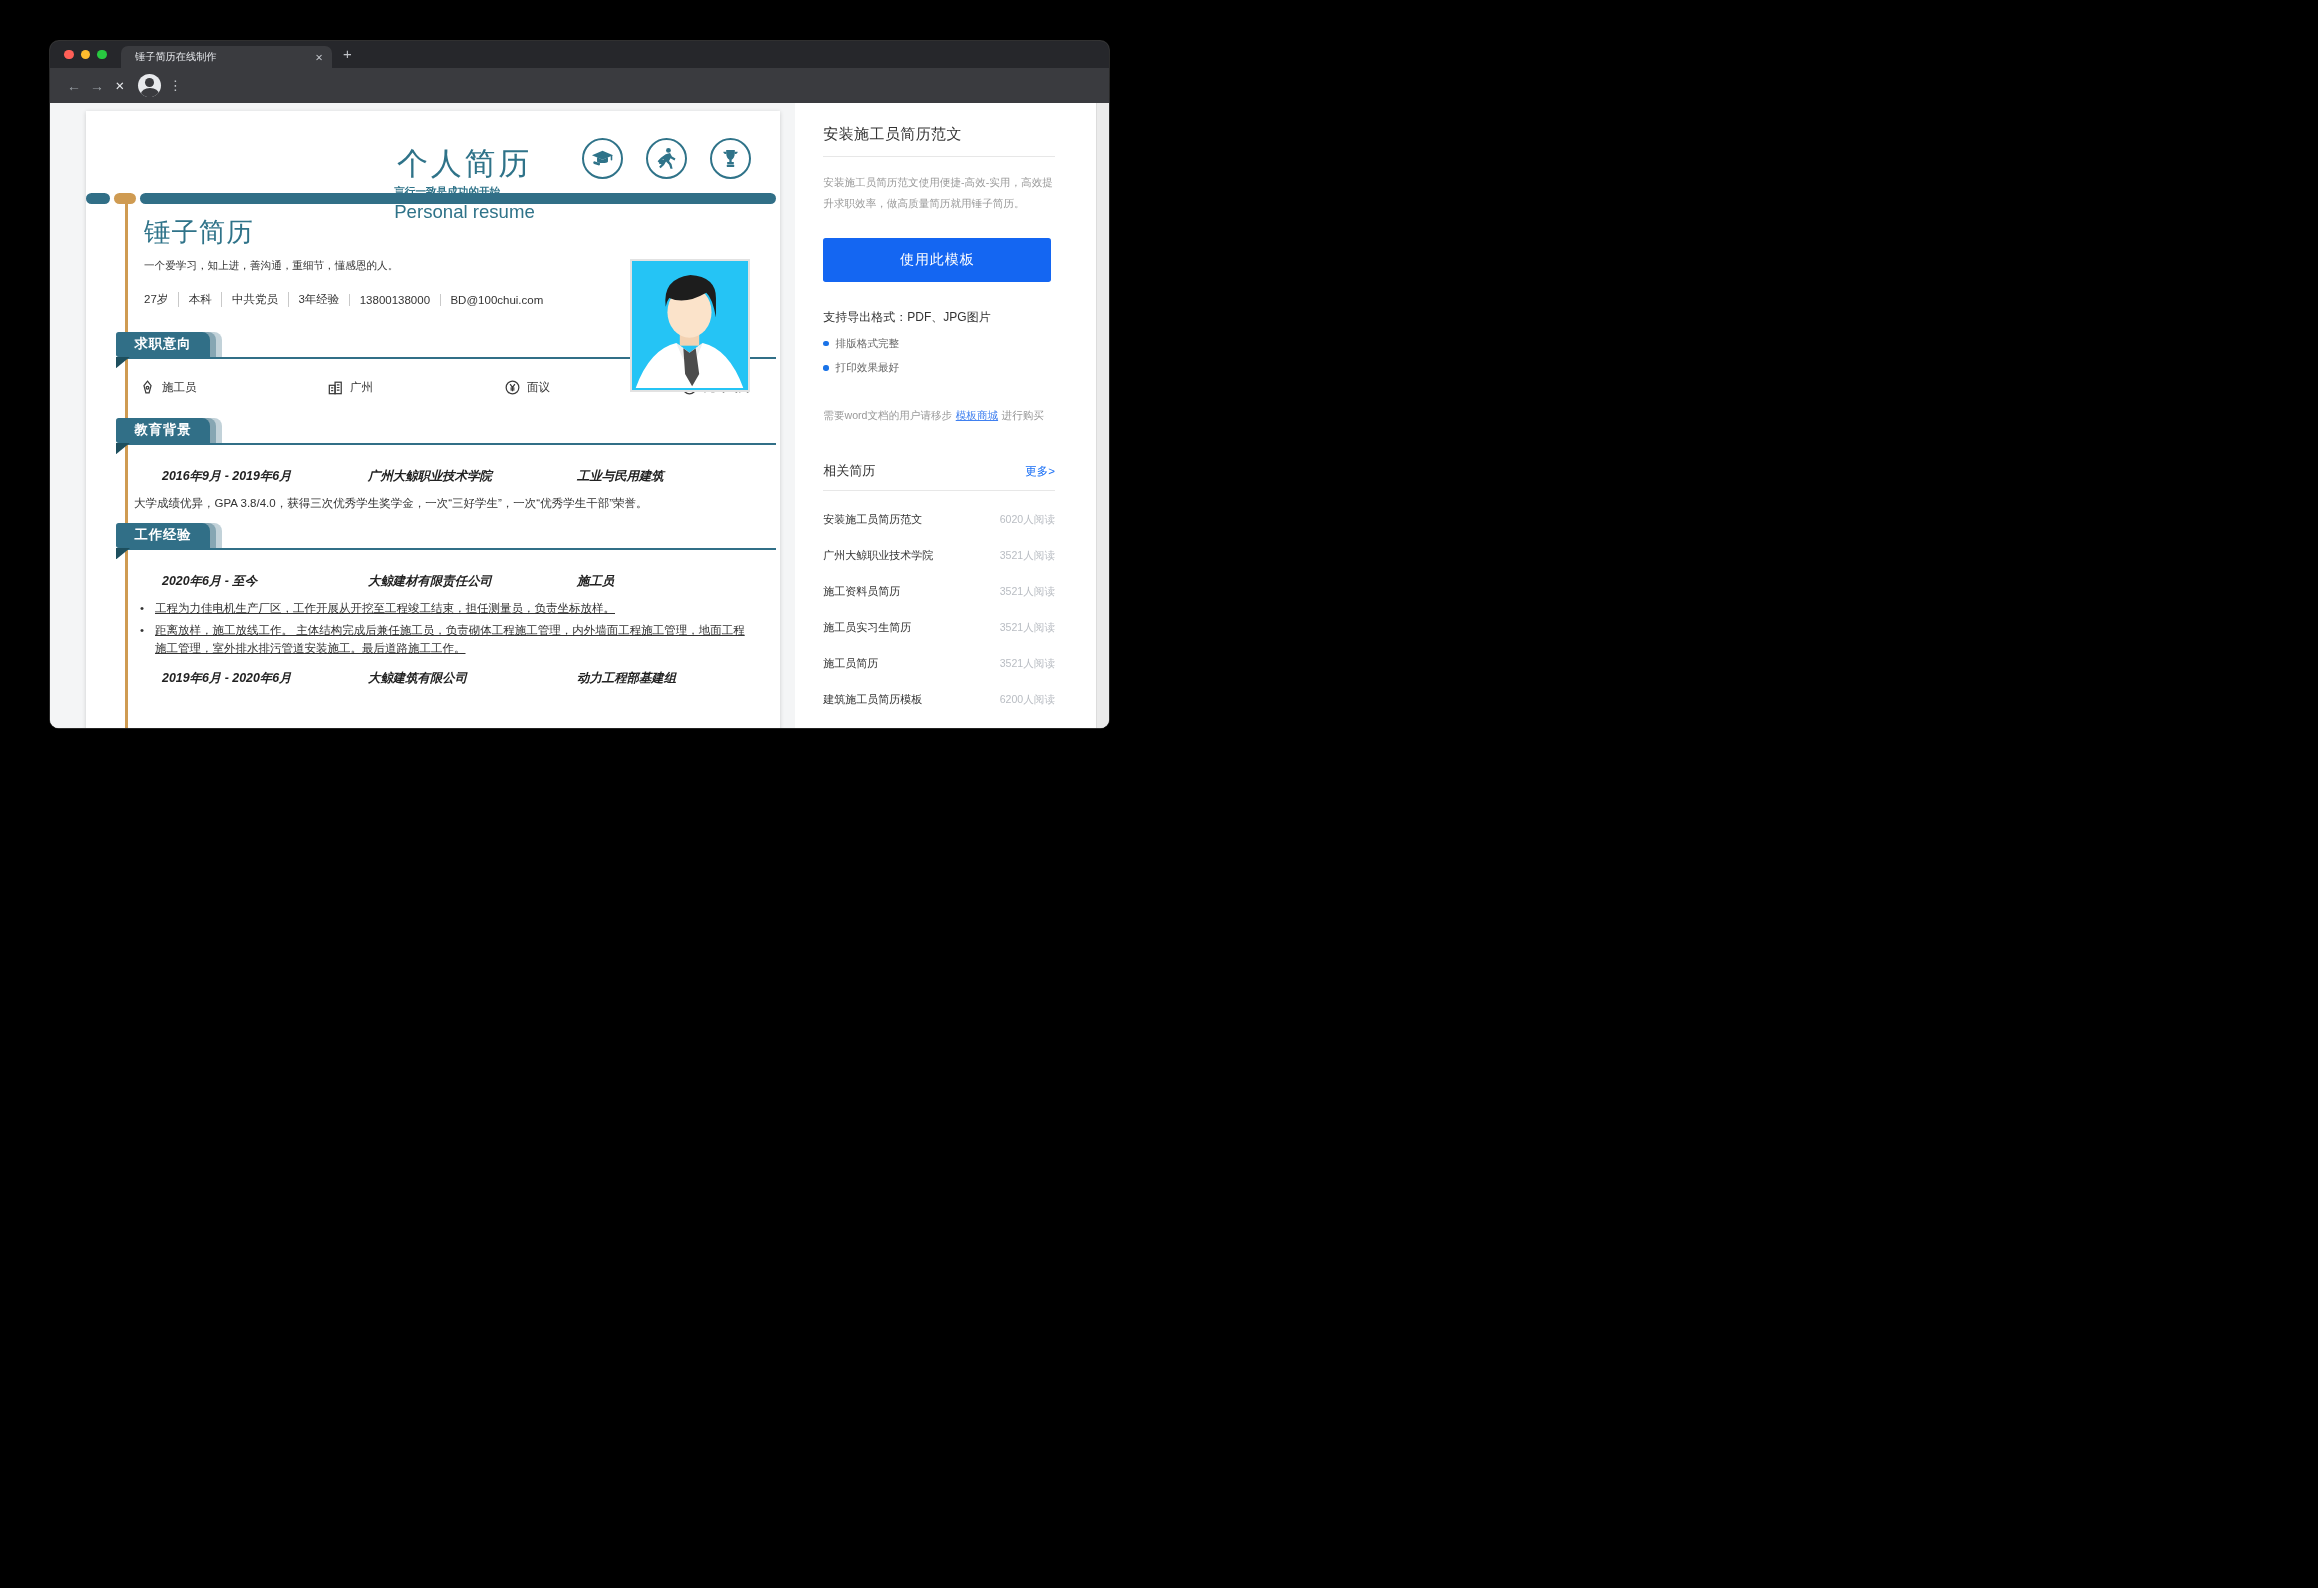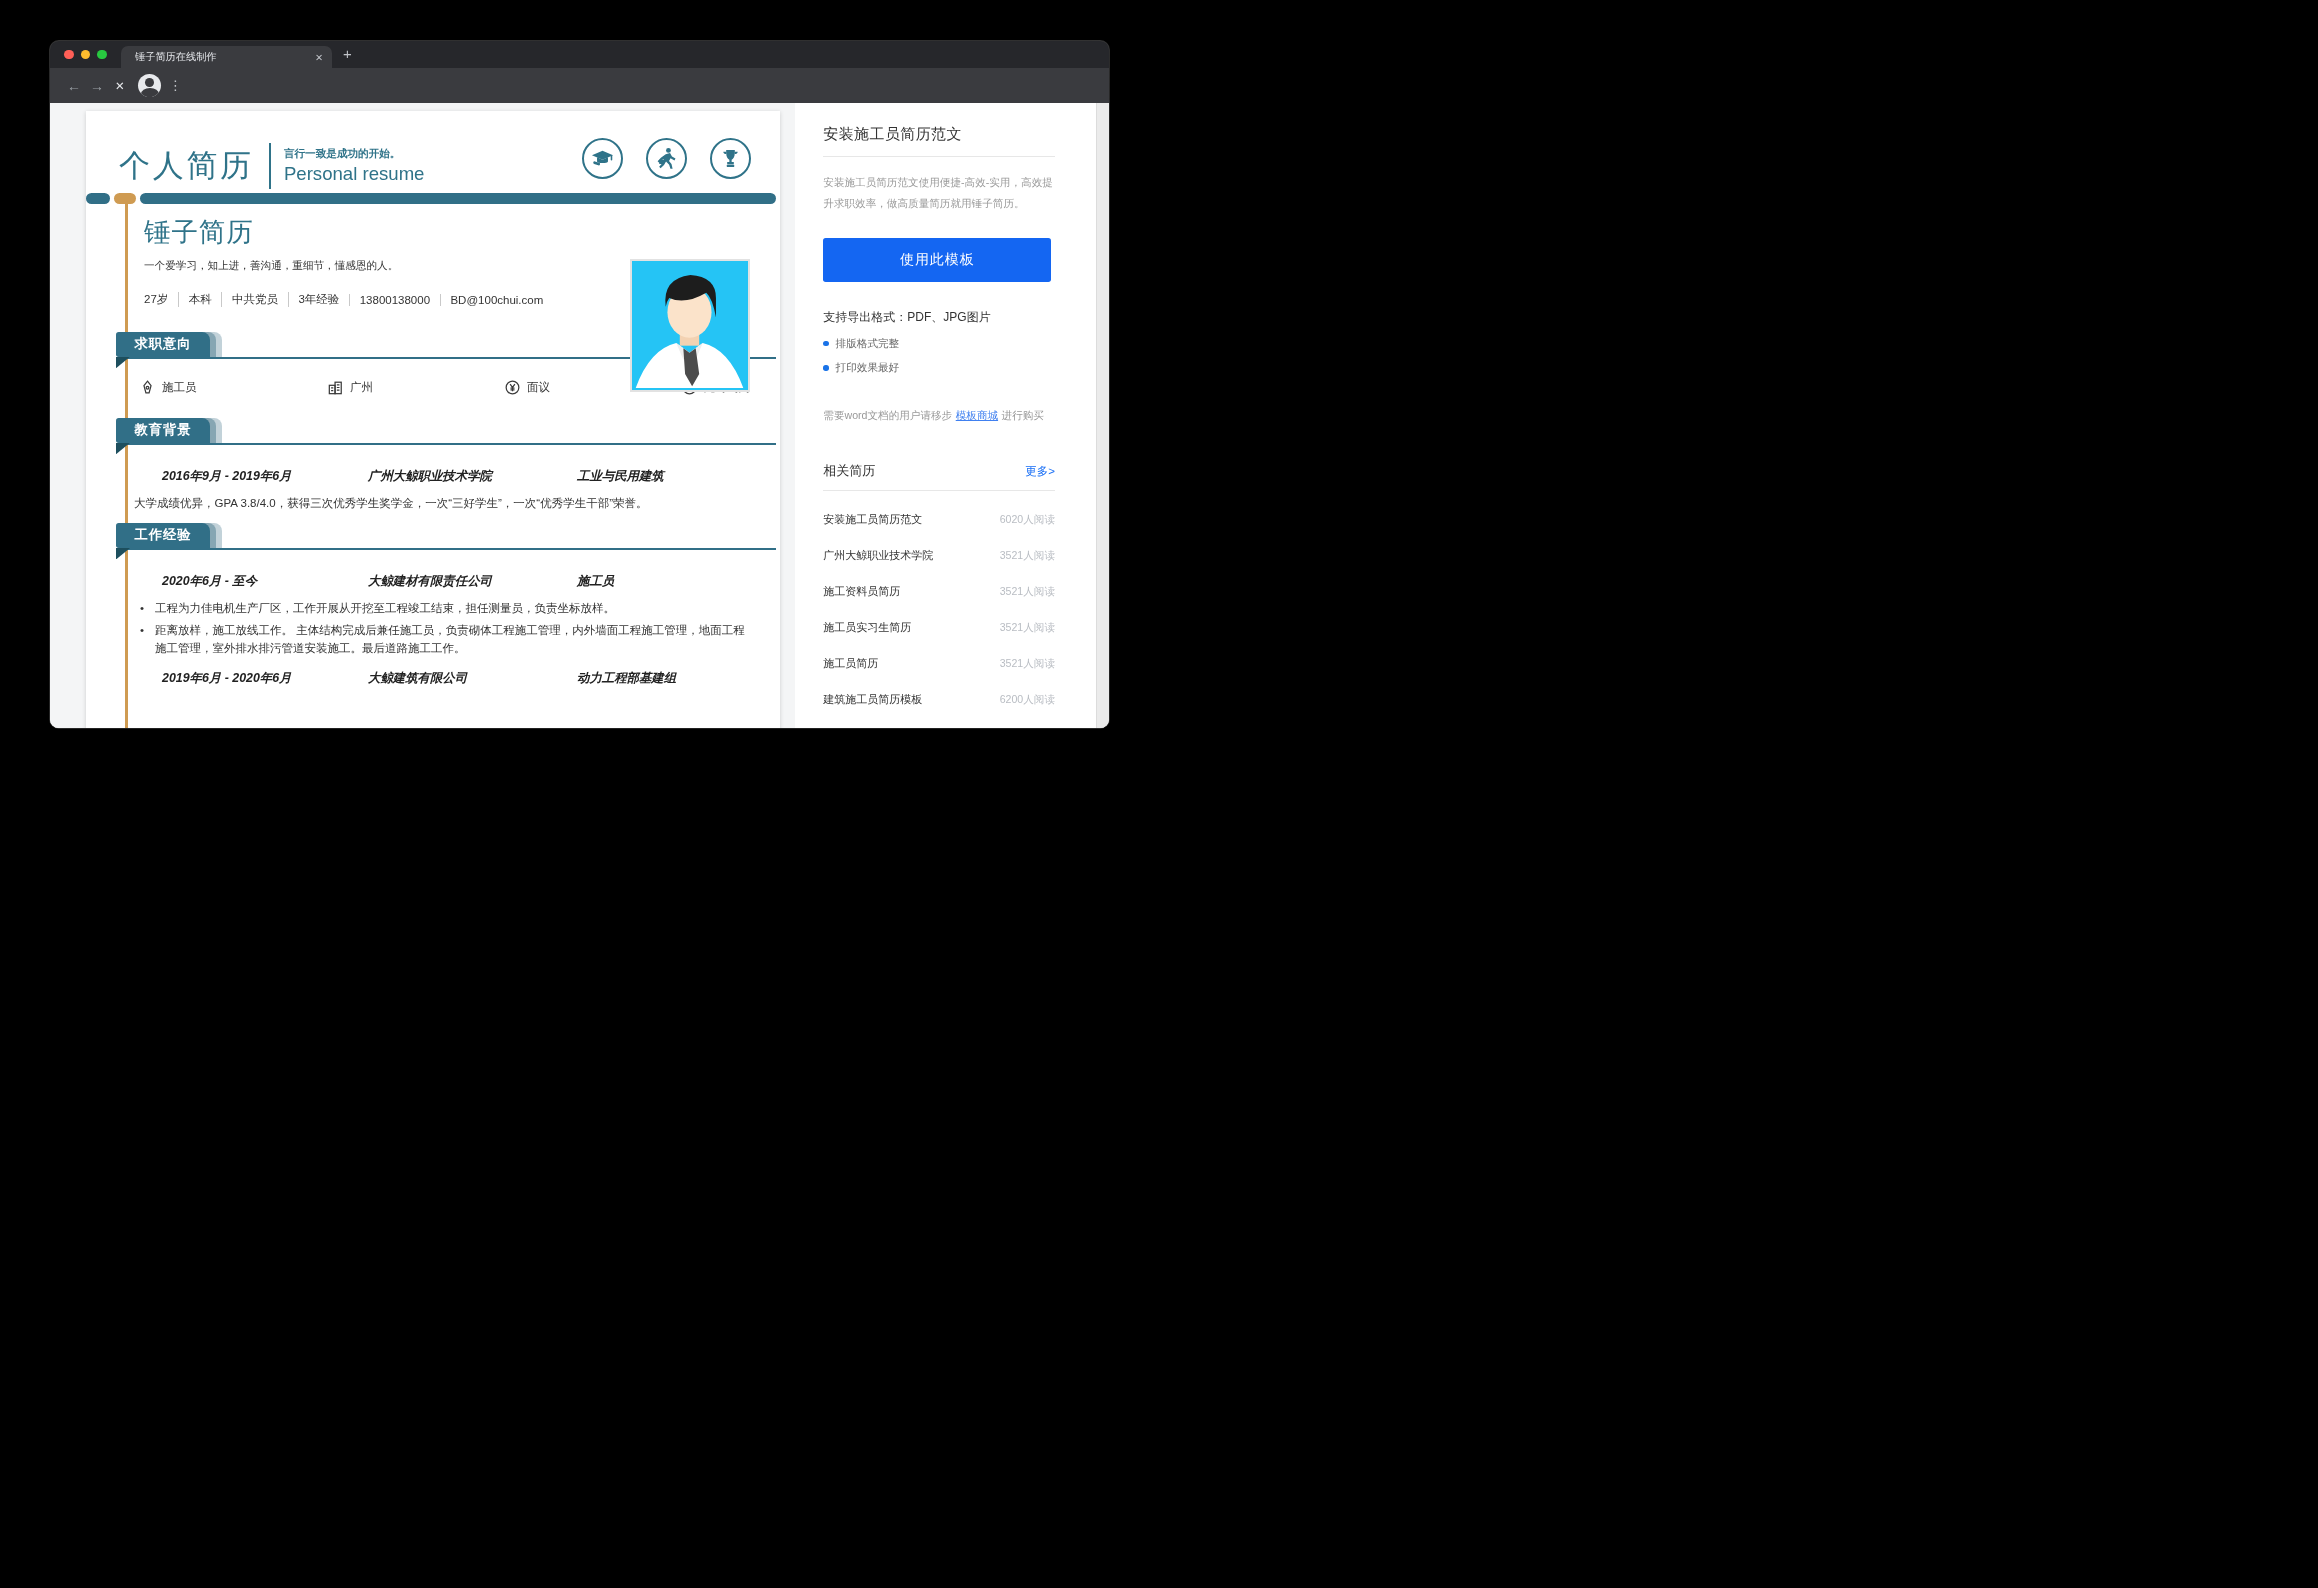--- a/index.html
+++ b/index.html
@@ -36,21 +36,21 @@
   .avatar-btn .bd { position:absolute; left:2.7px; top:14px; width:17.7px; height:12.4px; border-radius:50% 50% 0 0; background:#3a3b3f; }
   .menu-dots { color:#c0c3c8; font-size:13.3px; letter-spacing:0; width:14px; text-align:center; }
 
   
   .content { position:relative; height:625px; background:#fff; display:flex; overflow:hidden; }
   .preview { width:745px; height:100%; background:#f4f5f6; overflow:hidden; flex:0 0 auto; }
   .card { position:relative; margin:8px 0 0 36px; width:694px; height:672px; background:#fff;
     box-shadow:0 0.9px 4.4px rgba(0,0,0,.16); padding:32px 0 0 0; overflow:hidden; }
 
   
-  .r-head { display:flex; align-items:center; height:46px; padding-left:33px; position:relative; }
+  .r-head { display:flex; align-items:center; height:46px; padding-left:63px; position:relative;flex-direction:column; }
   .r-title { color:#2f7389; font-size:31px; letter-spacing:2.7px; font-weight:500; }
   .r-div { width:1.8px; height:46px; background:#2f7389; margin:0 13.3px 0 15px; }
   .r-sub { display:flex; flex-direction:column; justify-content:flex-start; }
   .r-motto { color:#2f7389; font-size:10.6px; font-weight:700; }
   .r-en { color:#2f7389; font-size:18.6px; margin-top:1.8px; }
   .circles { position:absolute; right:29px; top:-5.3px; display:flex; gap:23px; }
   .circle { width:41px; height:41px; border:2.2px solid #2f7389; border-radius:50%;
     display:flex; align-items:center; justify-content:center; }
 
   
@@ -85,21 +85,21 @@
 
   
   .intent-row { display:grid; grid-template-columns:188px 177px 177px auto; margin:21px 0 0 54px; }
   .intent-item { display:flex; align-items:center; gap:7px; color:#333; font-size:11.5px; }
 
   
   .row3 { display:grid; grid-template-columns:206px 209px auto; margin:23px 0 0 76px;font-style:italic; }
   .row3 span { color:#222; font-size:12.4px; font-weight:700; }
   .detail { margin:10.6px 0 0 48px; padding-right:35px; color:#333; font-size:11.5px; line-height:1.5; }
   .bullets { margin:8.8px 0 0 54px; padding-right:34px; }
-  .bullet { position:relative; padding-left:15px; color:#333; font-size:11.5px; line-height:1.62; margin-top:3.5px; }
+  .bullet { position:relative; padding-left:15px; color:#333; font-size:11.5px; line-height:1.62; margin-top:3.5px;text-decoration:underline; }
   .bullet::before { content:"•"; position:absolute; left:0; top:0; color:#333; }
 
   
   .mh-basic { margin-top:16px; } .mh-intent { margin-top:26.5px; }
   .mh-edu { margin-top:25px; } .mh-work { margin-top:12.4px; }
   .row-work2 { margin-top:12.4px; }
 
   
   .sidebar { width:261px; margin-left:15px; padding:22px 16px 0 13.3px; background:#fff; flex:0 0 auto; }
   .sb-title { color:#333; font-size:15px; font-weight:500; letter-spacing:0.4px; }

